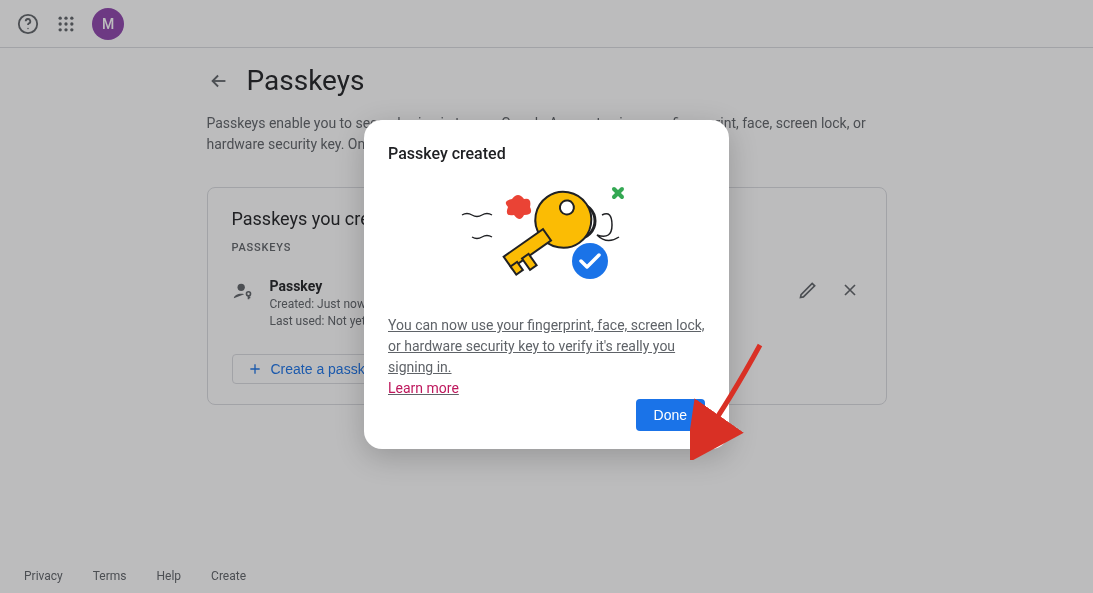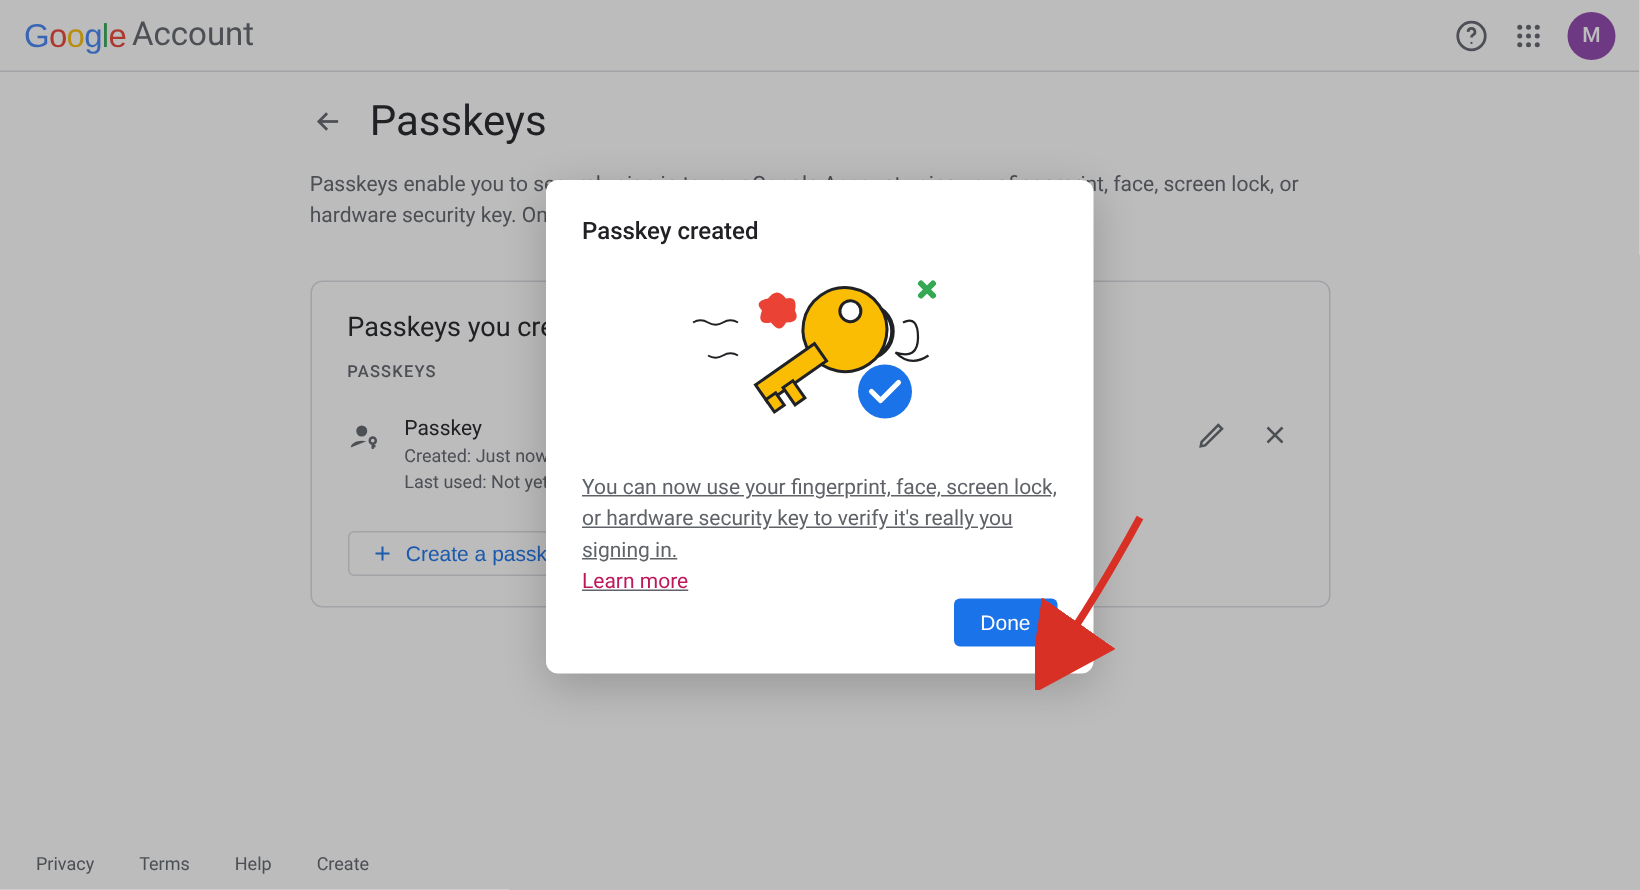--- a/index.html
+++ b/index.html
@@ -54,21 +54,21 @@
   .card {
     border:1px solid #dadce0; border-radius:8px;
     padding:20px 24px 20px 24px;
     margin-top:32px;
   }
   .card-title { font-size:18px; color:#202124; margin-bottom:12px; }
   .section-label { font-size:11px; letter-spacing:0.8px; color:#5f6368; font-weight:500; margin-bottom:16px; }
   .passkey-row { display:flex; align-items:flex-start; justify-content:space-between; padding:8px 0 24px 0; }
   .passkey-left { display:flex; gap:16px; }
   .passkey-icon { color:#5f6368; margin-top:2px; }
-  .passkey-name { font-size:14px; color:#202124; margin-bottom:2px; }
+  .passkey-name { font-size:14px; color:#202124; margin-bottom:2px;font-weight:bold; }
   .passkey-meta { font-size:12px; color:#5f6368; line-height:1.4; }
   .passkey-actions { display:flex; gap:18px; color:#5f6368; }
   .passkey-actions .icon-btn { cursor:pointer; }
   .create-btn {
     display:inline-flex; align-items:center; gap:8px;
     border:1px solid #dadce0; border-radius:4px;
     padding:6px 14px;
     font-size:14px; color:#1a73e8;
     background:#fff; cursor:pointer;
   }
@@ -83,21 +83,21 @@
   .scrim {
     position:absolute; inset:0;
     background:rgba(32,33,36,0.3);
   }
   
   .dialog {
     position:absolute;
     left:364px; top:120px;
     width:365px;
     background:#fff;
-    border-radius:8px;
+    border-radius:18px;
     box-shadow:0 8px 30px rgba(0,0,0,0.2);
     padding:24px 24px 18px 24px;
   }
   .dialog-title { font-size:16px; font-weight:500; color:#202124; margin-bottom:12px; }
   .dialog-illus { display:flex; justify-content:center; margin:12px 0 20px 0; }
   .dialog-body { font-size:14px; color:#5f6368; line-height:1.5;text-decoration:underline; }
   .dialog-actions { display:flex; justify-content:flex-end; }
   .done-btn {
     background:#1a73e8; color:#fff;
     border:none; border-radius:4px;
@@ -109,26 +109,20 @@
   .arrow-overlay {
     position:absolute;
     left:690px; top:340px;
     pointer-events:none;
   }
 </style>
 </head>
 <body>
 
 <div class="header">
-  <div class="header-left">
-    <span class="google-logo">
-      <span class="g1">G</span><span class="o1">o</span><span class="o2">o</span><span class="g2">g</span><span class="l">l</span><span class="e">e</span>
-    </span>
-    <span class="account-word">Account</span>
-  </div>
   <div class="header-right">
     <span class="icon-btn">
       <svg width="22" height="22" viewBox="0 0 24 24" fill="none" stroke="currentColor" stroke-width="2">
           <circle cx="12" cy="12" r="10"></circle>
           <path d="M9.5 9a2.5 2.5 0 1 1 3.5 2.3c-.8.4-1 1-1 1.7"></path>
           <circle cx="12" cy="17" r="0.8" fill="currentColor" stroke="none"></circle>
         </svg>
     </span>
     <span class="icon-btn">
       <svg width="20" height="20" viewBox="0 0 24 24" fill="currentColor">

